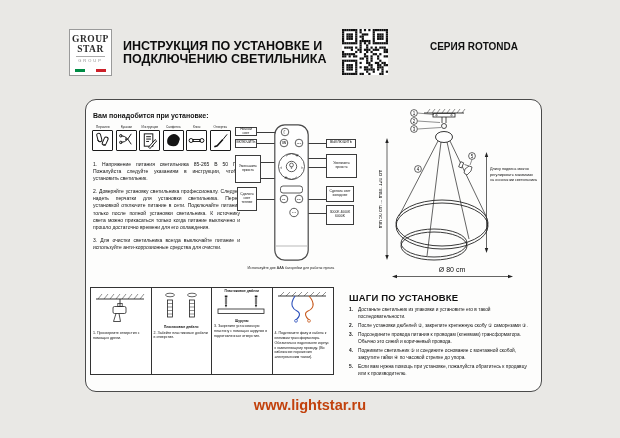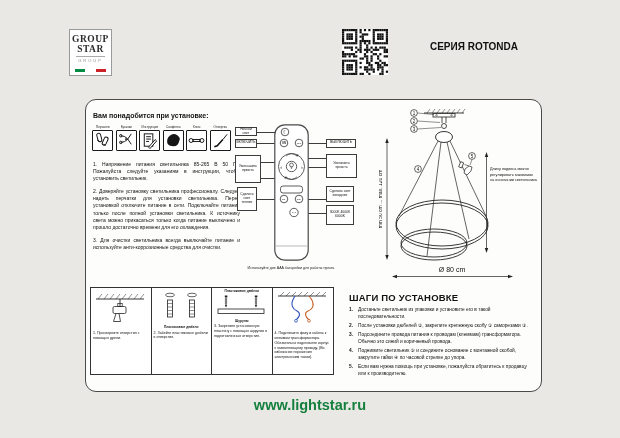--- a/index.html
+++ b/index.html
@@ -42,39 +42,43 @@
   .pcap{font-size:3.6px;line-height:1.35;color:#111;margin-top:1px;}
   .plabel{font-size:3.2px;font-weight:bold;text-align:center;line-height:1.1;}
   
   #steps{left:263px;top:192px;width:181px;}
   #steps-heading{font-size:9.5px;font-weight:bold;letter-spacing:.2px;}
   #steps-list{margin-top:4px;}
   .step{display:flex;margin-bottom:2.5px;font-size:4.8px;line-height:1.4;}
   .step-num{width:9px;font-weight:bold;flex:none;}
   .step-text{flex:1;}
   
-  #footer{left:0;right:0;top:397px;text-align:center;font-size:14.5px;font-weight:bold;color:#15803d;}
+  #footer{left:0;right:0;top:397px;text-align:center;font-size:14.5px;font-weight:bold;color:#c2410c;}
 </style>
 </head>
 <body>
 
 <div id="page">
 
   <div id="logo-box" class="abs">
     <div class="l1">GROUP</div>
     <div class="l1" style="margin-top:0;">STAR</div>
     <div class="rule"></div>
     <div class="l3">GROUP</div>
     <div id="flag">
       <span style="background:#008C45"></span>
       <span style="background:#ffffff"></span>
       <span style="background:#CD212A"></span>
     </div>
   </div>
 
+  <div id="doc-title" class="abs">
+    <div>ИНСТРУКЦИЯ ПО УСТАНОВКЕ И</div>
+    <div>ПОДКЛЮЧЕНИЮ СВЕТИЛЬНИКА</div>
+  </div>
 
   <div id="qr-wrap" class="abs"><svg width="46" height="46" viewBox="0 0 46.2 46.2">
         <rect x="0.00" y="0.00" width="2.2" height="2.2" fill="#111"></rect>
         <rect x="2.20" y="0.00" width="2.2" height="2.2" fill="#111"></rect>
         <rect x="4.40" y="0.00" width="2.2" height="2.2" fill="#111"></rect>
         <rect x="6.60" y="0.00" width="2.2" height="2.2" fill="#111"></rect>
         <rect x="8.80" y="0.00" width="2.2" height="2.2" fill="#111"></rect>
         <rect x="11.00" y="0.00" width="2.2" height="2.2" fill="#111"></rect>
         <rect x="13.20" y="0.00" width="2.2" height="2.2" fill="#111"></rect>
         <rect x="17.60" y="0.00" width="2.2" height="2.2" fill="#111"></rect>

